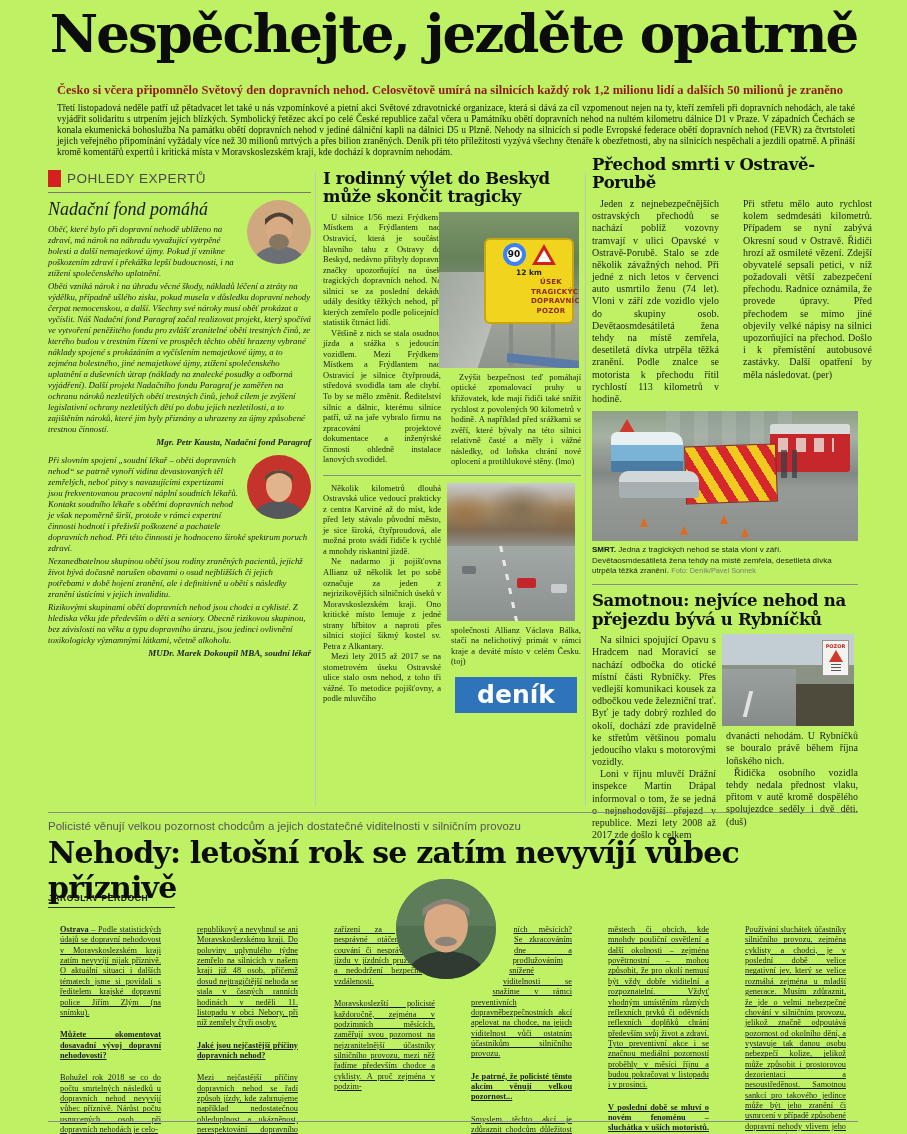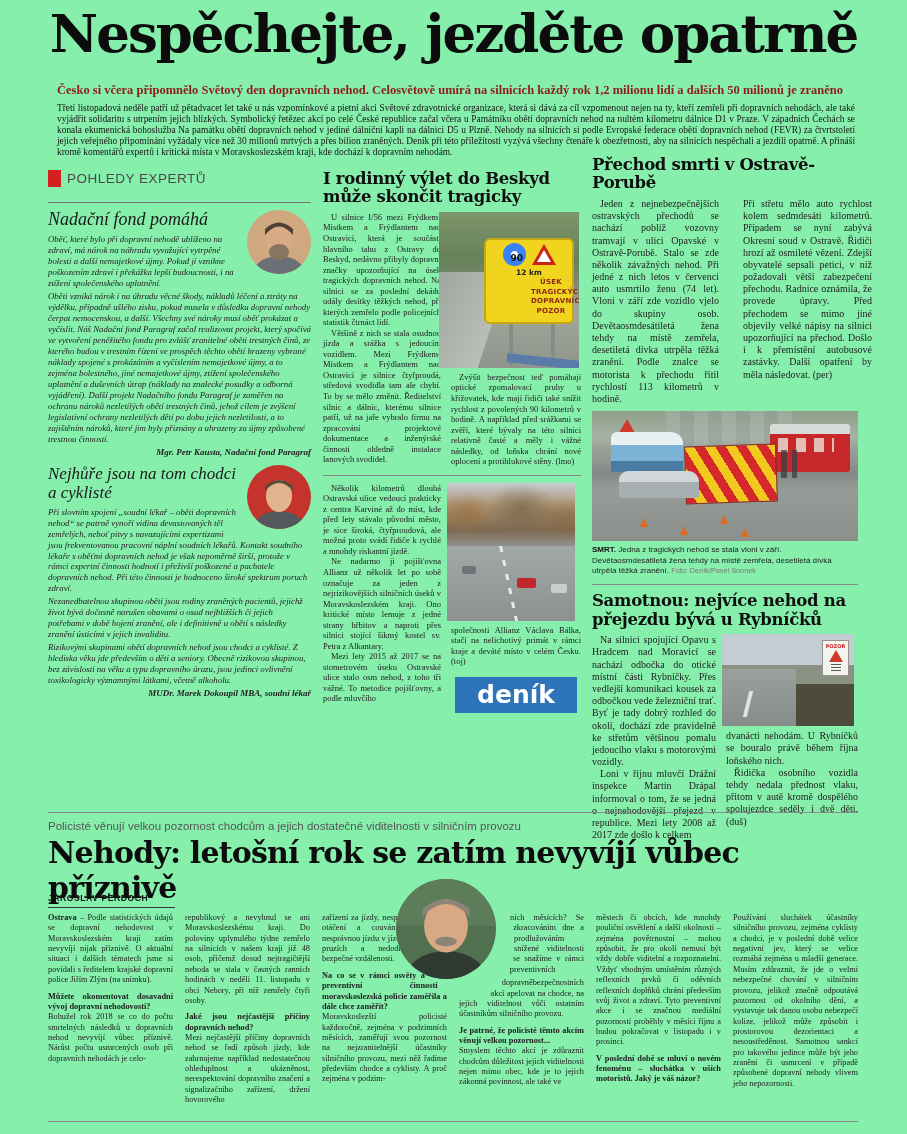--- a/index.html
+++ b/index.html
@@ -1,35 +1,35 @@
 <!DOCTYPE html>
 <html lang="cs"><head>
 <meta charset="utf-8">
 <style>
   html,body{margin:0;padding:0;background:#fff;}
-  #page{position:relative;width:907px;height:1134px;background:#86efac;overflow:hidden;
+  #page{position:relative;width:907px;height:1134px;background:#bef264;overflow:hidden;
         font-family:"Liberation Serif","DejaVu Serif",serif;color:#111;}
 
   
   .headline{position:absolute;top:4px;left:0;width:907px;text-align:center;margin:0;
             font:bold 53px/1.12 "DejaVu Serif",serif;letter-spacing:-2px;color:#0c0c0c;}
   .subheadline{position:absolute;top:83px;left:57px;width:800px;margin:0;
             font:bold 12.5px/1.2 "Liberation Serif",serif;color:#8e1b1b;}
   .lead{position:absolute;top:103px;left:57px;width:798px;margin:0;
             font:9.4px/1.17 "Liberation Serif",serif;text-align:justify;color:#141414;}
 
   
   .vrule{position:absolute;width:1px;background:#c4c4c4;top:172px;height:634px;}
   .vr1{left:315px;} .vr2{left:585px;}
   .hsep{position:absolute;left:48px;width:810px;height:1px;background:#8a8a8a;}
   .mainsep{top:812px;} .botsep{top:1121px;}
 
   
   .experts{position:absolute;left:48px;top:170px;width:263px;}
-  .exphead{display:flex;align-items:center;gap:6px;border-bottom:1px solid #777;padding-bottom:15px;}
+  .exphead{display:flex;align-items:center;gap:6px;border-bottom:1px solid #777;padding-bottom:5px;}
   .redsq{width:13px;height:17px;background:#d42020;flex:0 0 auto;}
   .explabel{font:13.5px "Liberation Sans","DejaVu Sans",sans-serif;color:#4a4a4a;letter-spacing:.5px;}
   .experts article{margin-top:7px;}
   .experts h2{margin:0 0 4px 0;font:italic 500 18px/1.1 "Liberation Serif",serif;color:#1a1a1a;}
   .experts h2.light{font-weight:400;font-size:17px;margin-top:6px;}
   .experts p{margin:0 0 2px 0;font:italic 8.8px/1.25 "Liberation Serif",serif;color:#222;text-align:left;}
   .experts .sig{font:italic bold 9px/1.3 "Liberation Serif",serif;text-align:right;margin-top:2px;}
   .portrait{float:right;width:64px;height:64px;border-radius:50%;overflow:hidden;margin:0 0 4px 8px;}
   .portrait svg{display:block;width:100%;height:100%;}
 
@@ -45,21 +45,21 @@
   
   .mid{position:absolute;left:323px;top:170px;width:258px;}
   .photo{position:relative;overflow:hidden;}
   .ph-beskydy{width:140px;height:156px;margin-left:-12px;margin-bottom:4px;
       background:linear-gradient(180deg,#7d9569 0%,#66815a 30%,#7b8a74 46%,#a3a79c 62%,#8f958c 100%);}
   .besk-road{position:absolute;left:-34px;top:60px;width:86px;height:110px;
       background:linear-gradient(100deg,#99a29a,#bcc0b8);transform:skewX(-18deg);}
   .besk-sign{position:absolute;right:5px;top:26px;width:90px;height:86px;background:#f0d41e;
       border:2px solid #c7a60f;border-radius:6px;box-sizing:border-box;padding:3px 1px;}
   .sign-row{display:flex;justify-content:center;align-items:center;gap:6px;}
-  .spd{width:23px;height:23px;border-radius:50%;background:#fff;border:8px solid #3b82f6;box-sizing:border-box;
+  .spd{width:23px;height:23px;border-radius:50%;background:#fff;border:4px solid #3b82f6;box-sizing:border-box;
       font:bold 9px/15px "DejaVu Sans",sans-serif;text-align:center;color:#111;}
   .warn{width:0;height:0;border-left:12px solid transparent;border-right:12px solid transparent;
       border-bottom:21px solid #cc2218;position:relative;}
   .warn::after{content:"";position:absolute;left:-7px;top:6px;width:0;height:0;
       border-left:7px solid transparent;border-right:7px solid transparent;border-bottom:12px solid #fdfdf5;}
   .dist{text-align:center;font:bold 7.5px/1.4 "DejaVu Sans",sans-serif;color:#222;margin-top:2px;}
   .sline{text-align:center;font:bold 7px/1.35 "DejaVu Sans",sans-serif;color:#8a2b12;letter-spacing:.3px;padding-left:44px;}
   .besk-post{position:absolute;width:4px;height:42px;top:112px;background:#878c87;}
   .bp1{right:24px;} .bp2{right:66px;}
   .besk-rail{position:absolute;right:0;bottom:2px;width:72px;height:9px;background:#5a7aa8;transform:skewY(6deg);}
@@ -125,21 +125,21 @@
 
   
   .kicker{position:absolute;top:820px;left:48px;width:810px;margin:0;
       font:11.5px/1.2 "Liberation Sans","DejaVu Sans",sans-serif;color:#555;}
   .bigh{position:absolute;top:836px;left:48px;width:812px;margin:0;
       font:bold 30px/1.15 "DejaVu Serif",serif;letter-spacing:-.8px;color:#0d0d0d;}
   .byline{position:absolute;top:893px;left:48px;width:127px;padding-bottom:4px;border-bottom:1px solid #333;
       font:bold 8.5px "Liberation Sans","DejaVu Sans",sans-serif;letter-spacing:.6px;color:#111;}
   .cols{position:absolute;top:913px;left:48px;width:810px;display:flex;gap:12px;}
   .icol{flex:1 1 0;min-width:0;}
-  .icol p{margin:0;font:8.3px/1.25 "Liberation Serif",serif;text-align:justify;color:#1c1c1c;}
+  .icol p{margin:12px;font:8.3px/1.25 "Liberation Serif",serif;text-align:justify;color:#1c1c1c;text-decoration:underline;}
   .icol p.q{font-weight:bold;margin-top:6px;}
   .icol .b{font-weight:bold;}
   .spacer-r{float:right;width:36px;height:78px;shape-outside:ellipse(90% 60% at 100% 30%);}
   .spacer-l{float:left;width:58px;height:88px;shape-outside:ellipse(95% 62% at 0% 35%);}
   .cop{position:absolute;left:396px;top:879px;width:100px;height:100px;border-radius:50%;overflow:hidden;}
   .cop svg{display:block;width:100%;height:100%;}
 </style>
 </head>
 <body>
 
@@ -174,21 +174,20 @@
     </article>
     <article>
       <div class="portrait">
         <svg viewBox="0 0 64 64" aria-hidden="true">
           <rect width="64" height="64" fill="#c5342c"></rect>
           <ellipse cx="32" cy="66" rx="27" ry="20" fill="#54575c"></ellipse>
           <ellipse cx="32" cy="31" rx="13" ry="16" fill="#e2b48d"></ellipse>
           <path d="M18 26 Q32 10 46 26 L46 21 Q32 9 18 21 Z" fill="#5d4b39"></path>
         </svg>
       </div>
-      <h2 class="light">Nejhůře jsou na tom chodci a cyklisté</h2>
       <p>Při slovním spojení „soudní lékař – oběti dopravních nehod“ se patrně vynoří vidina devastovaných těl zemřelých, neboť pitvy s navazujícími expertizami jsou frekventovanou pracovní náplní soudních lékařů. Kontakt soudního lékaře s oběťmi dopravních nehod je však nepoměrně širší, protože v rámci expertní činnosti hodnotí i přeživší poškozené a pachatele dopravních nehod. Při této činnosti je hodnoceno široké spektrum poruch zdraví.</p>
       <p>Nezanedbatelnou skupinou obětí jsou rodiny zraněných pacientů, jejichž život bývá dočasně narušen obavami o osud nejbližších či jejich potřebami v době hojení zranění, ale i definitivně u obětí s následky zranění ústícími v jejich invaliditu.</p>
       <p>Rizikovými skupinami obětí dopravních nehod jsou chodci a cyklisté. Z hlediska věku jde především o děti a seniory. Obecně rizikovou skupinou, bez závislosti na věku a typu dopravního úrazu, jsou jedinci ovlivnění toxikologicky významnými látkami, včetně alkoholu.</p>
       <p class="sig">MUDr. Marek Dokoupil MBA, soudní lékař</p>
     </article>
   </section>
 
   <section class="mid newscol">
     <article>
       <h2>I rodinný výlet do Beskyd může skončit tragicky</h2>
@@ -309,21 +308,20 @@
       <p>Bohužel rok 2018 se co do počtu smrtelných následků u dopravních nehod nevyvíjí vůbec příznivě. Nárůst počtu usmrcených osob při dopravních nehodách je celo-</p>
     </div>
     <div class="icol">
       <p>republikový a nevyhnul se ani Moravskoslezskému kraji. Do poloviny uplynulého týdne zemřelo na silnicích v našem kraji již 48 osob, přičemž dosud nejtragičtější nehoda se stala v časných ranních hodinách v neděli 11. listopadu v obci Nebory, při níž zemřely čtyři osoby.</p>
       <p class="q">Jaké jsou nejčastější příčiny dopravních nehod?</p>
       <p>Mezi nejčastější příčiny dopravních nehod se řadí způsob jízdy, kde zahrnujeme například nedostatečnou ohleduplnost a ukázněnost, nerespektování dopravního značení a signalizačního zařízení, držení hovorového</p>
     </div>
     <div class="icol">
       <div class="spacer-r"></div>
       <p>zařízení za jízdy, nesprávné otáčení a couvání či nesprávnou jízdu v jízdních pruzích a nedodržení bezpečné vzdálenosti.</p>
-      <p class="q">Na co se v rámci osvěty a preventivní činnosti moravskoslezská policie zaměřila a dále chce zaměřit?</p>
       <p>Moravskoslezští policisté každoročně, zejména v podzimních měsících, zaměřují svou pozornost na nejzranitelnější účastníky silničního provozu, mezi něž řadíme především chodce a cyklisty. A proč zejména v podzim-</p>
     </div>
     <div class="icol">
       <div class="spacer-l"></div>
       <p>ních měsících? Se zkracováním dne a prodlužováním snížené viditelnosti se snažíme v rámci preventivních dopravněbezpečnostních akcí apelovat na chodce, na jejich viditelnost vůči ostatním účastníkům silničního provozu.</p>
       <p class="q">Je patrné, že policisté těmto akcím věnují velkou pozornost...</p>
       <p>Smyslem těchto akcí je zdůraznit chodcům důležitost jejich viditelnosti nejen mimo obec, kde je to jejich zákonná povinnost, ale také ve</p>
     </div>
     <div class="icol">
       <p>městech či obcích, kde mnohdy pouliční osvětlení a další okolnosti – zejména povětrnostní – mohou způsobit, že pro okolí nemusí být vždy dobře viditelní a rozpoznatelní. Vždyť vhodným umístěním různých reflexních prvků či oděvních reflexních doplňků chrání především svůj život a zdraví. Tyto preventivní akce i se značnou mediální pozorností proběhly v měsíci říjnu a budou pokračovat v listopadu i v prosinci.</p>

